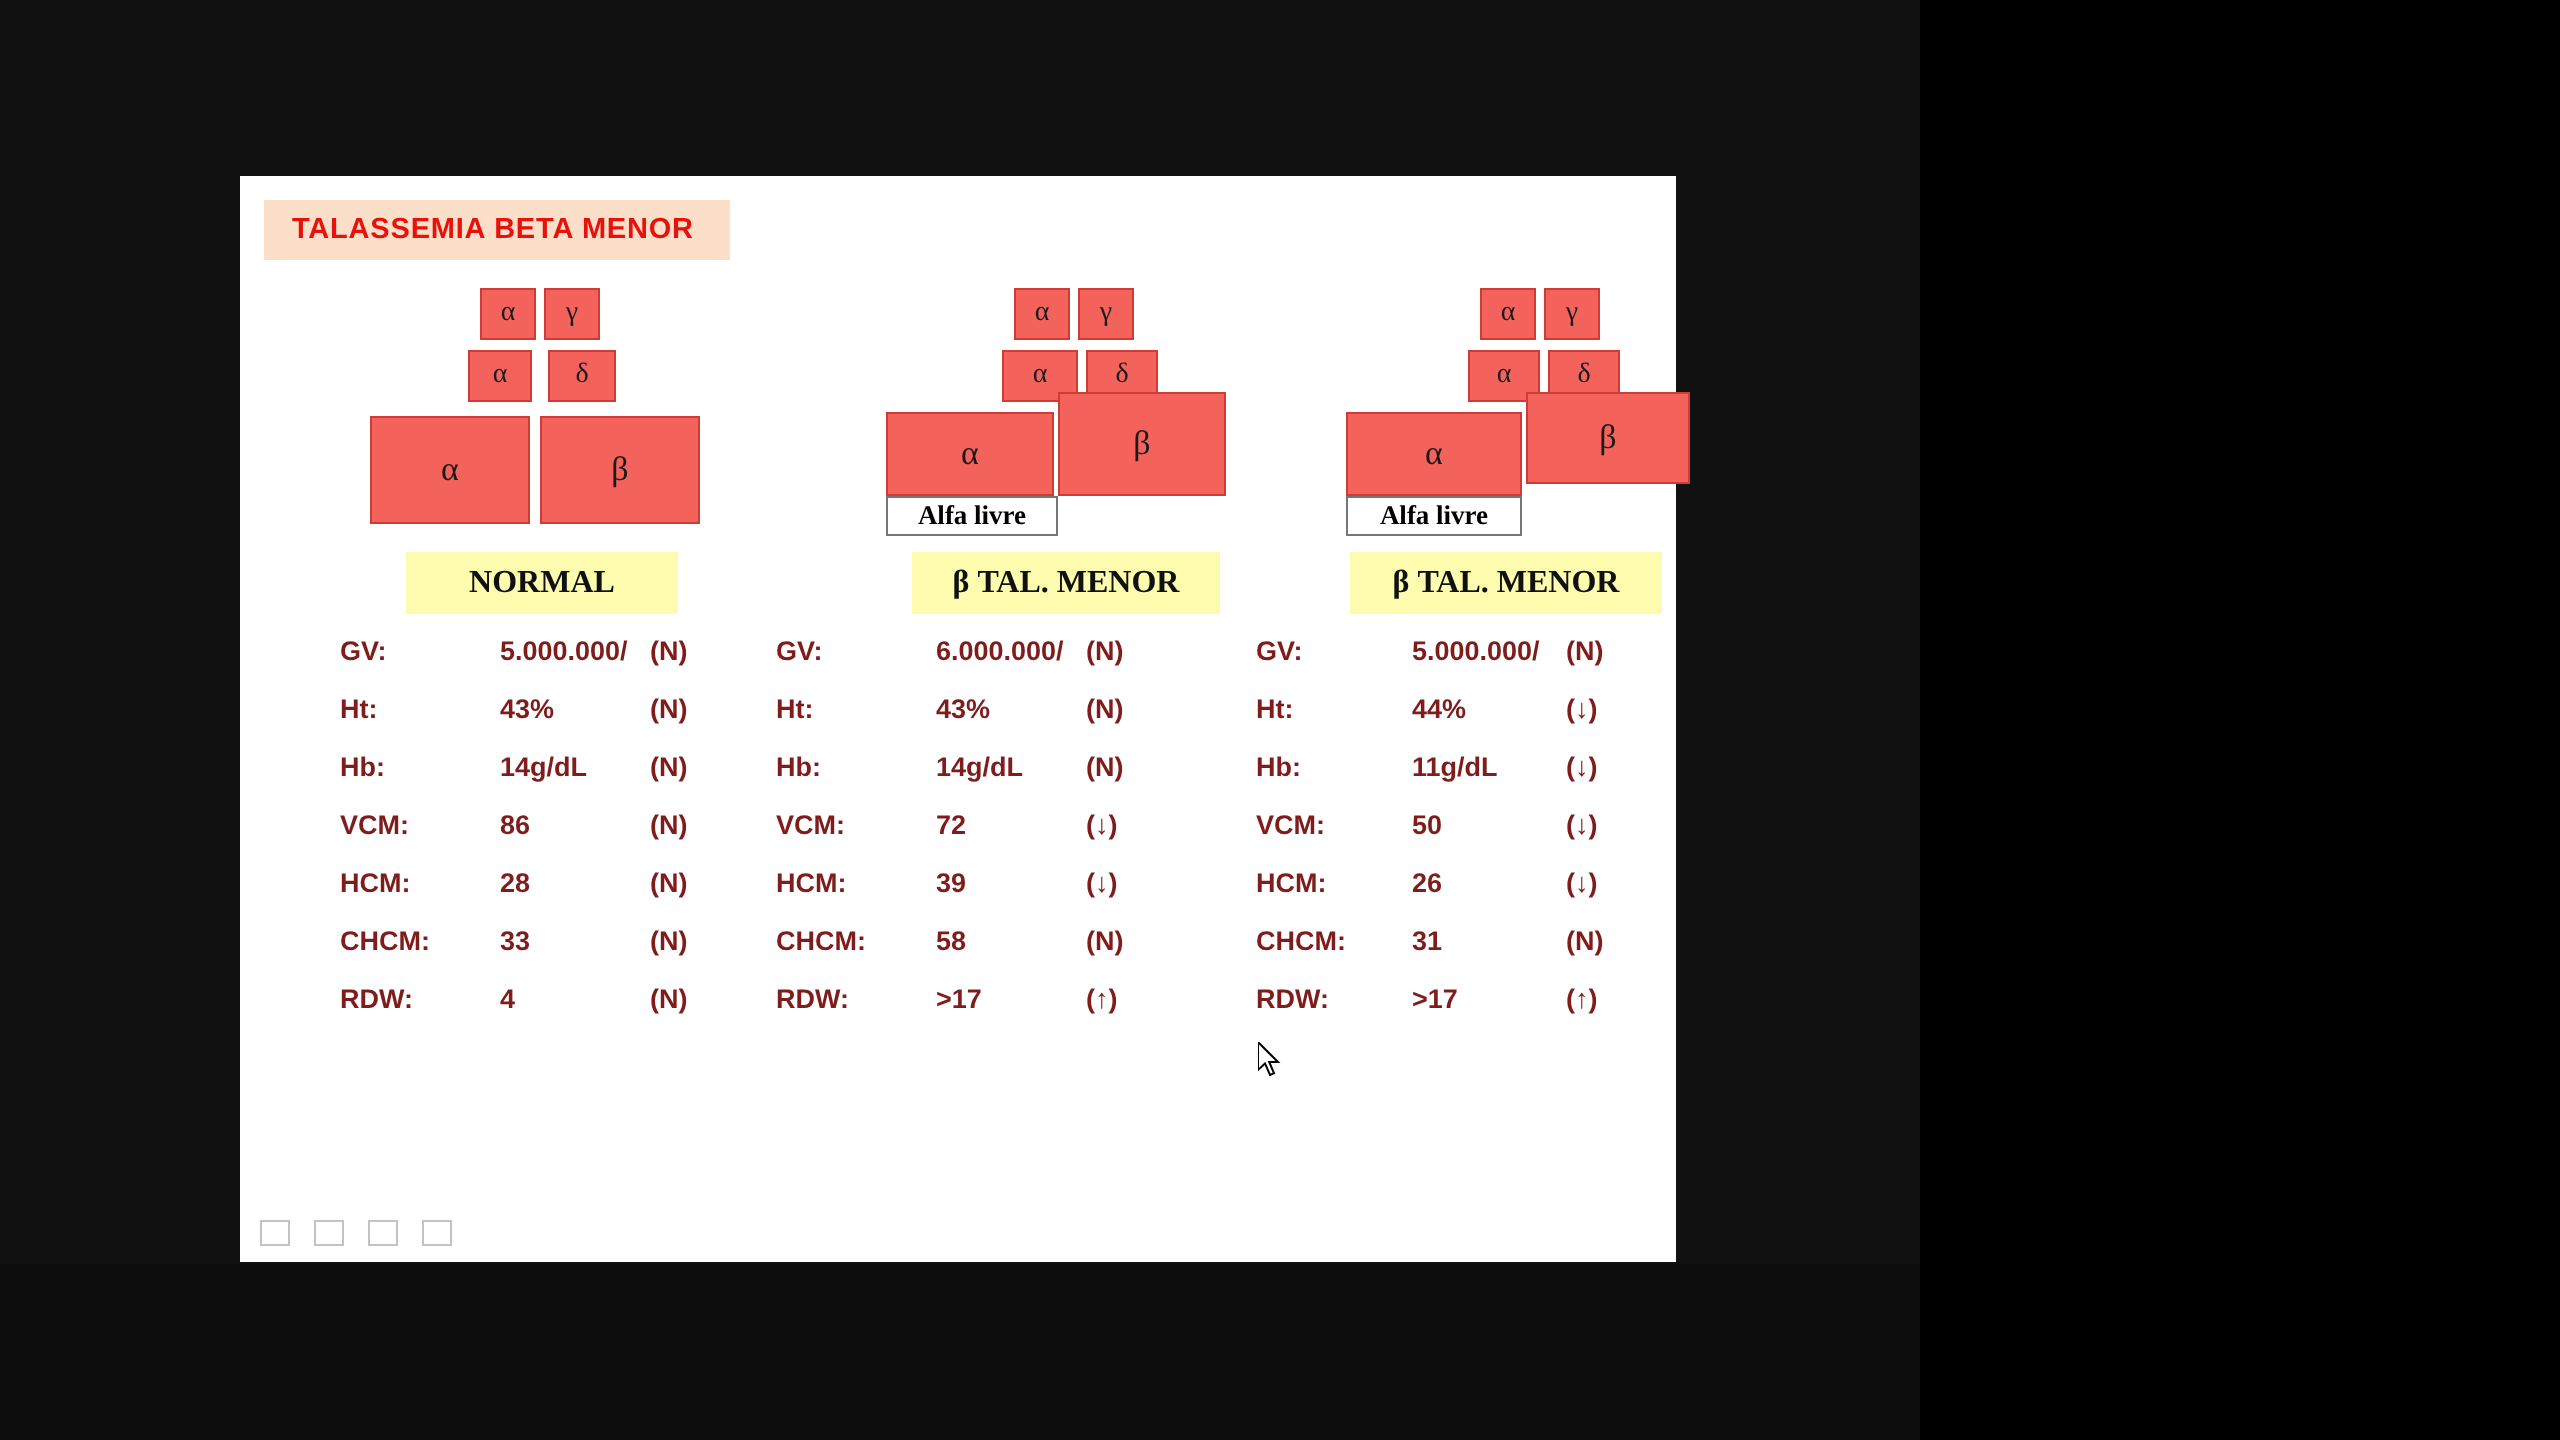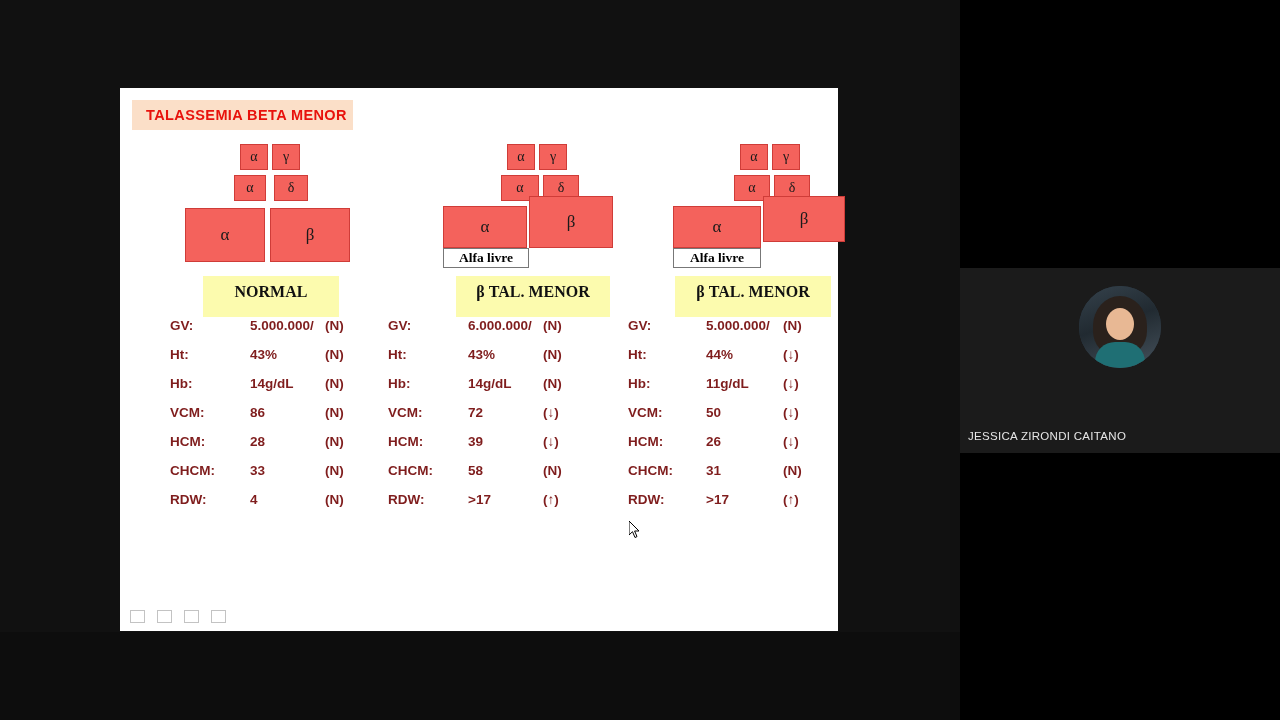--- a/index.html
+++ b/index.html
@@ -45,21 +45,21 @@
   }
   .slide-title {
     position: absolute;
     left: 12px;
     top: 12px;
     background: #fbdfc8;
     color: #e8120c;
     font-weight: bold;
     font-size: 14.5px;
     letter-spacing: 0.4px;
-    padding: 7px 6px 7px 14px;
+    padding: 7px 18px 7px 14px;
   }
   
   .col {
     position: absolute;
     top: 40px;
   }
   .box {
     position: absolute;
     background: #f4625c;
     border: 1px solid #cf3c38;
@@ -89,21 +89,21 @@
     padding: 1px 4px;
   }
   .label-band {
     position: absolute;
     background: #fcfbae;
     font-family: "Liberation Serif", serif;
     font-weight: bold;
     font-size: 16px;
     color: #111;
     text-align: center;
-    padding: 7px 0 16px 0;
+    padding: 7px 0 6px 0;
   }
   
   .labs {
     position: absolute;
     font-size: 13.5px;
     font-weight: bold;
     color: #7f1d1d;
   }
   .lab-row {
     position: relative;
@@ -368,29 +368,20 @@
     </div>
 
     <div class="slide-tools" style="left:10px;">
       <span></span>
       <span></span>
       <span></span>
       <span></span>
     </div>
   </div>
 
-  <div class="participant">
-    <div class="avatar-wrap">
-      <div class="avatar-bg"></div>
-      <div class="avatar-hair"></div>
-      <div class="avatar-face"></div>
-      <div class="avatar-body"></div>
-    </div>
-    <div class="participant-name">JESSICA ZIRONDI CAITANO</div>
-  </div>
 
   <div class="cursor">
     <svg width="12" height="18" viewBox="0 0 12 18">
       <polygon points="0,0 0,14 3.5,10.7 6,16.5 8,15.6 5.6,10 10,10" fill="#ffffff" stroke="#000000" stroke-width="1"></polygon>
     </svg>
   </div>
 
 </div>
 
 </body></html>

